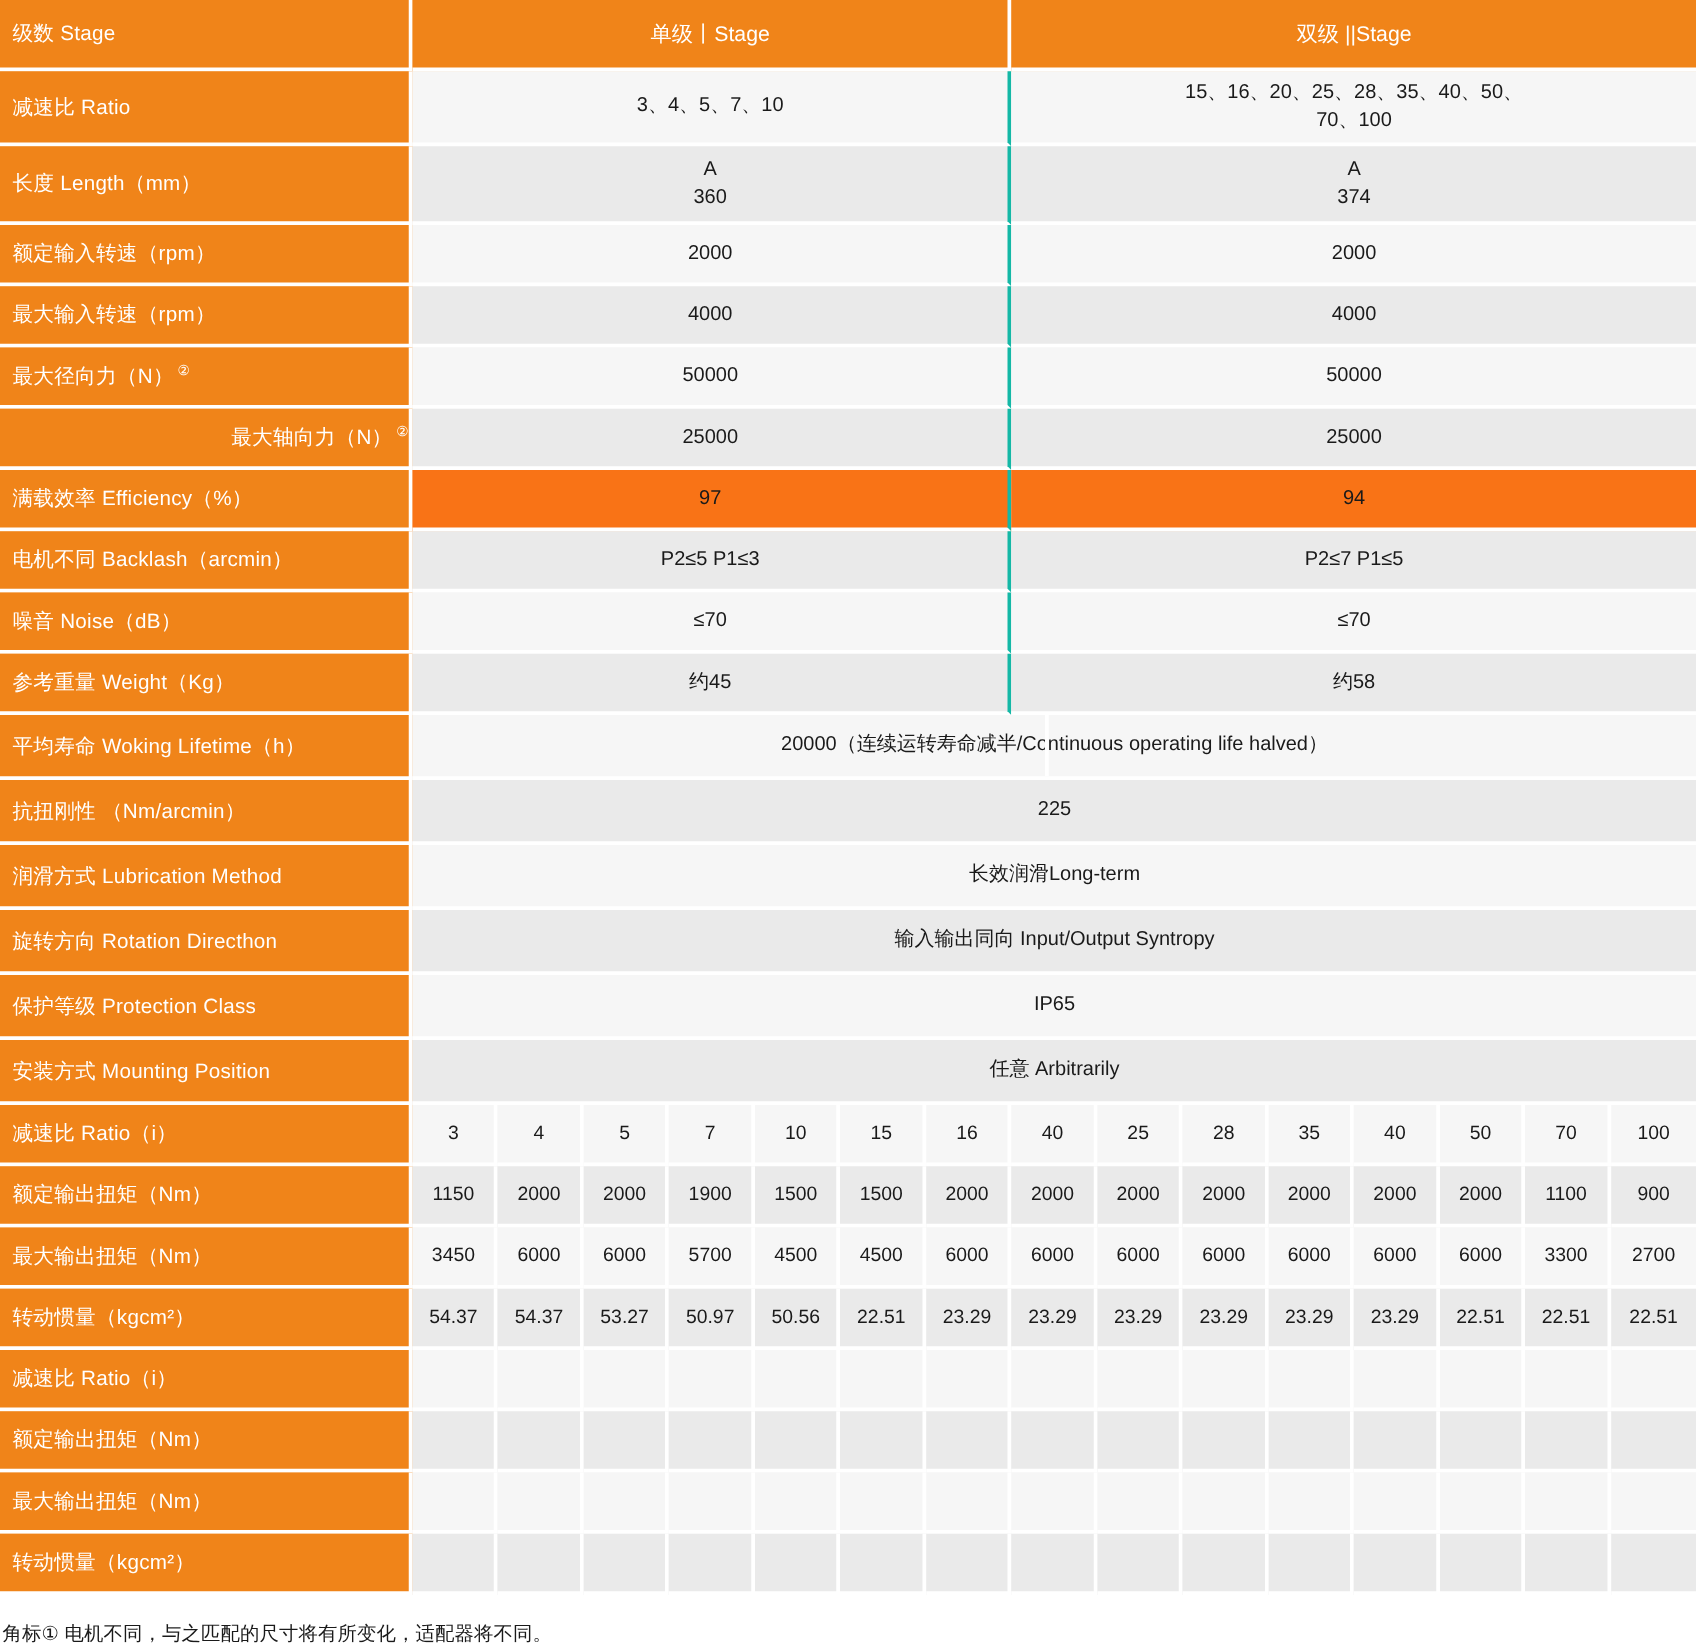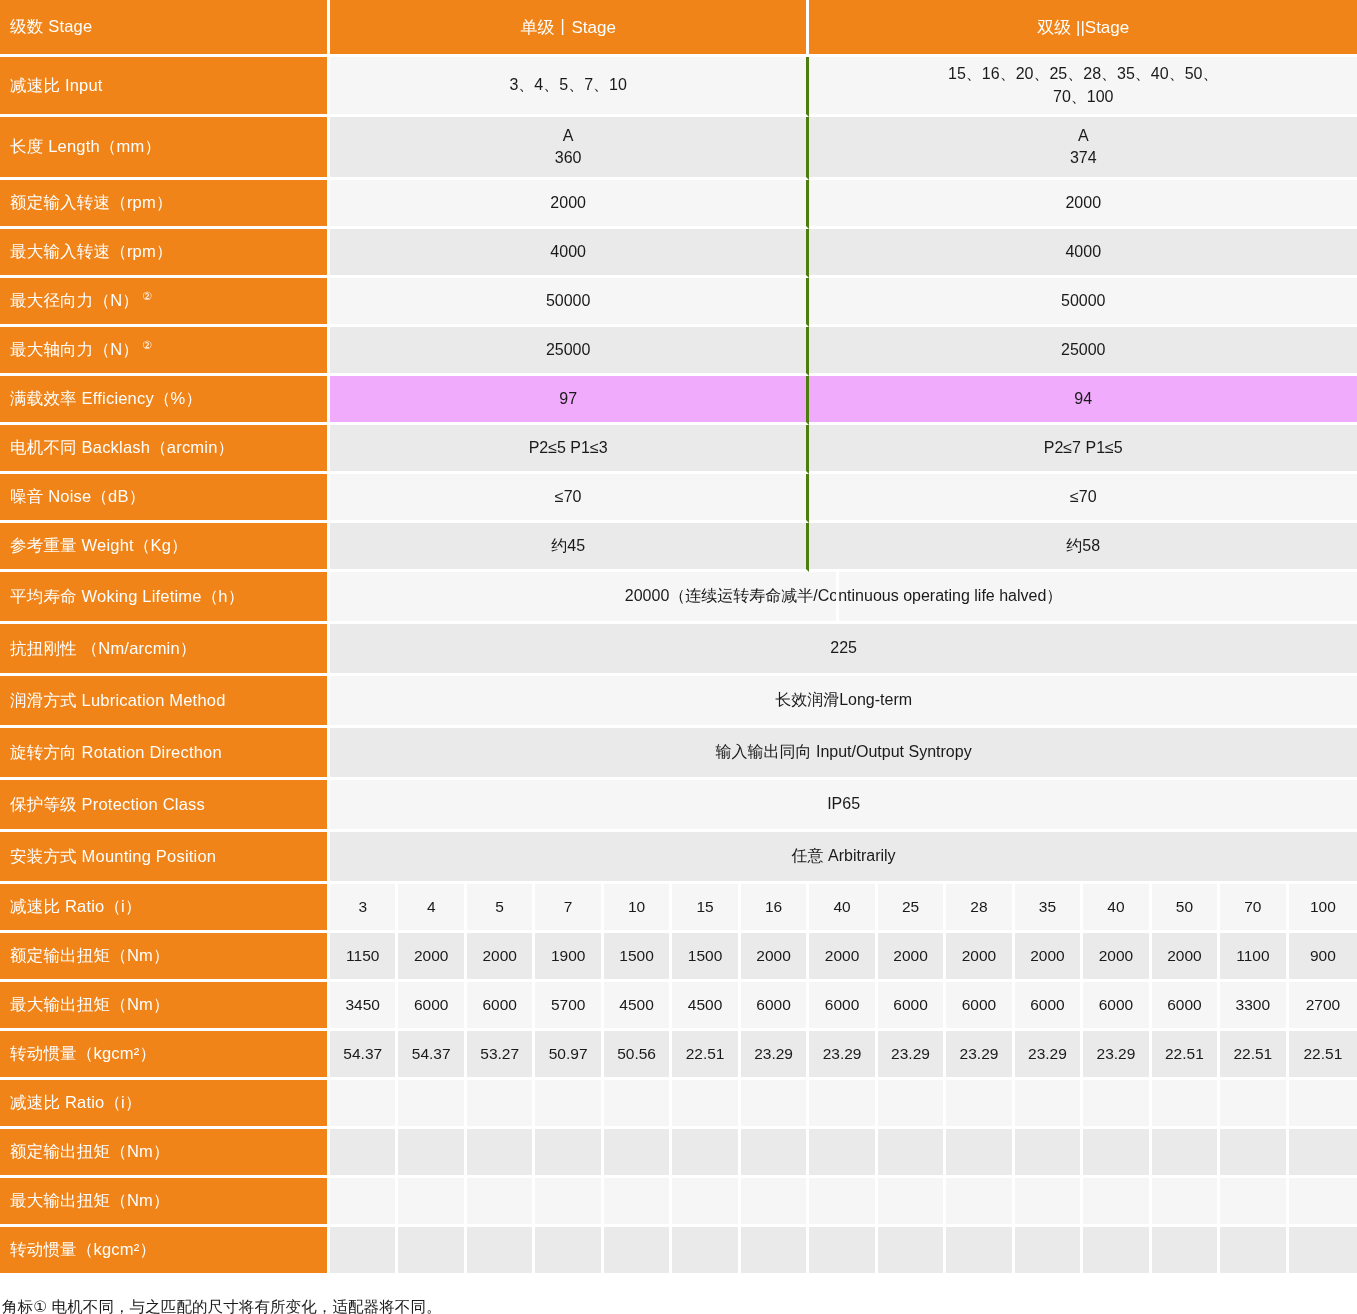--- a/index.html
+++ b/index.html
@@ -54,28 +54,28 @@
   }
   .hdr:last-child { border-right: none; }
 
   
   .val {
     text-align: center;
     vertical-align: middle;
     font-size: 16px;
     color: #1a1a1a;
     border-bottom: 3px solid #ffffff;
-    border-right: 3px solid #4d7c0f;
+    border-right: 3px solid #14b8a6;
     line-height: 1.38;
   }
   .val:last-child { border-right: none; }
 
   .bg-light { background: #F6F6F6; }
   .bg-dark  { background: #EAEAEA; }
-  .bg-white { background: #f0abfc; }
+  .bg-white { background: #f97316; }
 
   
   .gcell {
     text-align: center;
     vertical-align: middle;
     font-size: 15.5px;
     color: #1a1a1a;
     border-bottom: 3px solid #ffffff;
     border-right: 3px solid #ffffff;
     padding: 0;
@@ -116,21 +116,21 @@
       <col style="width:68.47px">
       <col style="width:68.47px">
   </colgroup>
   <tbody id="table-body">
       <tr>
         <td class="lbl" style="height: 52px;"><span>级数 Stage</span></td>
         <td class="hdr" colspan="7" style="height: 52px;">单级丨Stage</td>
         <td class="hdr" colspan="8" style="height: 52px;">双级 ||Stage</td>
       </tr>
       <tr>
-        <td class="lbl" style="height: 55px;"><span>减速比 Input</span></td>
+        <td class="lbl" style="height: 55px;"><span>减速比 Ratio</span></td>
         <td class="val bg-light" colspan="7" style="height: 55px;">3、4、5、7、10</td>
         <td class="val bg-light" colspan="8" style="height: 55px;">15、16、20、25、28、35、40、50、<br>70、100</td>
       </tr>
       <tr>
         <td class="lbl" style="height: 58px;"><span>长度 Length（mm）</span></td>
         <td class="val bg-dark" colspan="7" style="height: 58px;">A<br>360</td>
         <td class="val bg-dark" colspan="8" style="height: 58px;">A<br>374</td>
       </tr>
       <tr>
         <td class="lbl" style="height: 44px; margin-left: 29px;"><span>额定输入转速（rpm）</span></td>
@@ -141,21 +141,21 @@
         <td class="lbl" style="height: 44px;"><span>最大输入转速（rpm）</span></td>
         <td class="val bg-dark" colspan="7" style="height: 44px;">4000</td>
         <td class="val bg-dark" colspan="8" style="height: 44px;">4000</td>
       </tr>
       <tr>
         <td class="lbl" style="height: 44px;"><span>最大径向力（N）</span><sup class="sup">②</sup></td>
         <td class="val bg-light" colspan="7" style="height: 44px;">50000</td>
         <td class="val bg-light" colspan="8" style="height: 44px;">50000</td>
       </tr>
       <tr>
-        <td class="lbl" style="height: 44px;"><span>最大轴向力（N）</span><sup class="sup">②</sup></td>
+        <td class="lbl" style="height: 44px; text-align: right;"><span>最大轴向力（N）</span><sup class="sup">②</sup></td>
         <td class="val bg-dark" colspan="7" style="height: 44px;">25000</td>
         <td class="val bg-dark" colspan="8" style="height: 44px;">25000</td>
       </tr>
       <tr>
         <td class="lbl" style="height: 44px;"><span>满载效率 Efficiency（%）</span></td>
         <td class="val bg-white" colspan="7" style="height: 44px;">97</td>
         <td class="val bg-white" colspan="8" style="height: 44px;">94</td>
       </tr>
       <tr>
         <td class="lbl" style="height: 44px;"><span>电机不同 Backlash（arcmin）</span></td>

